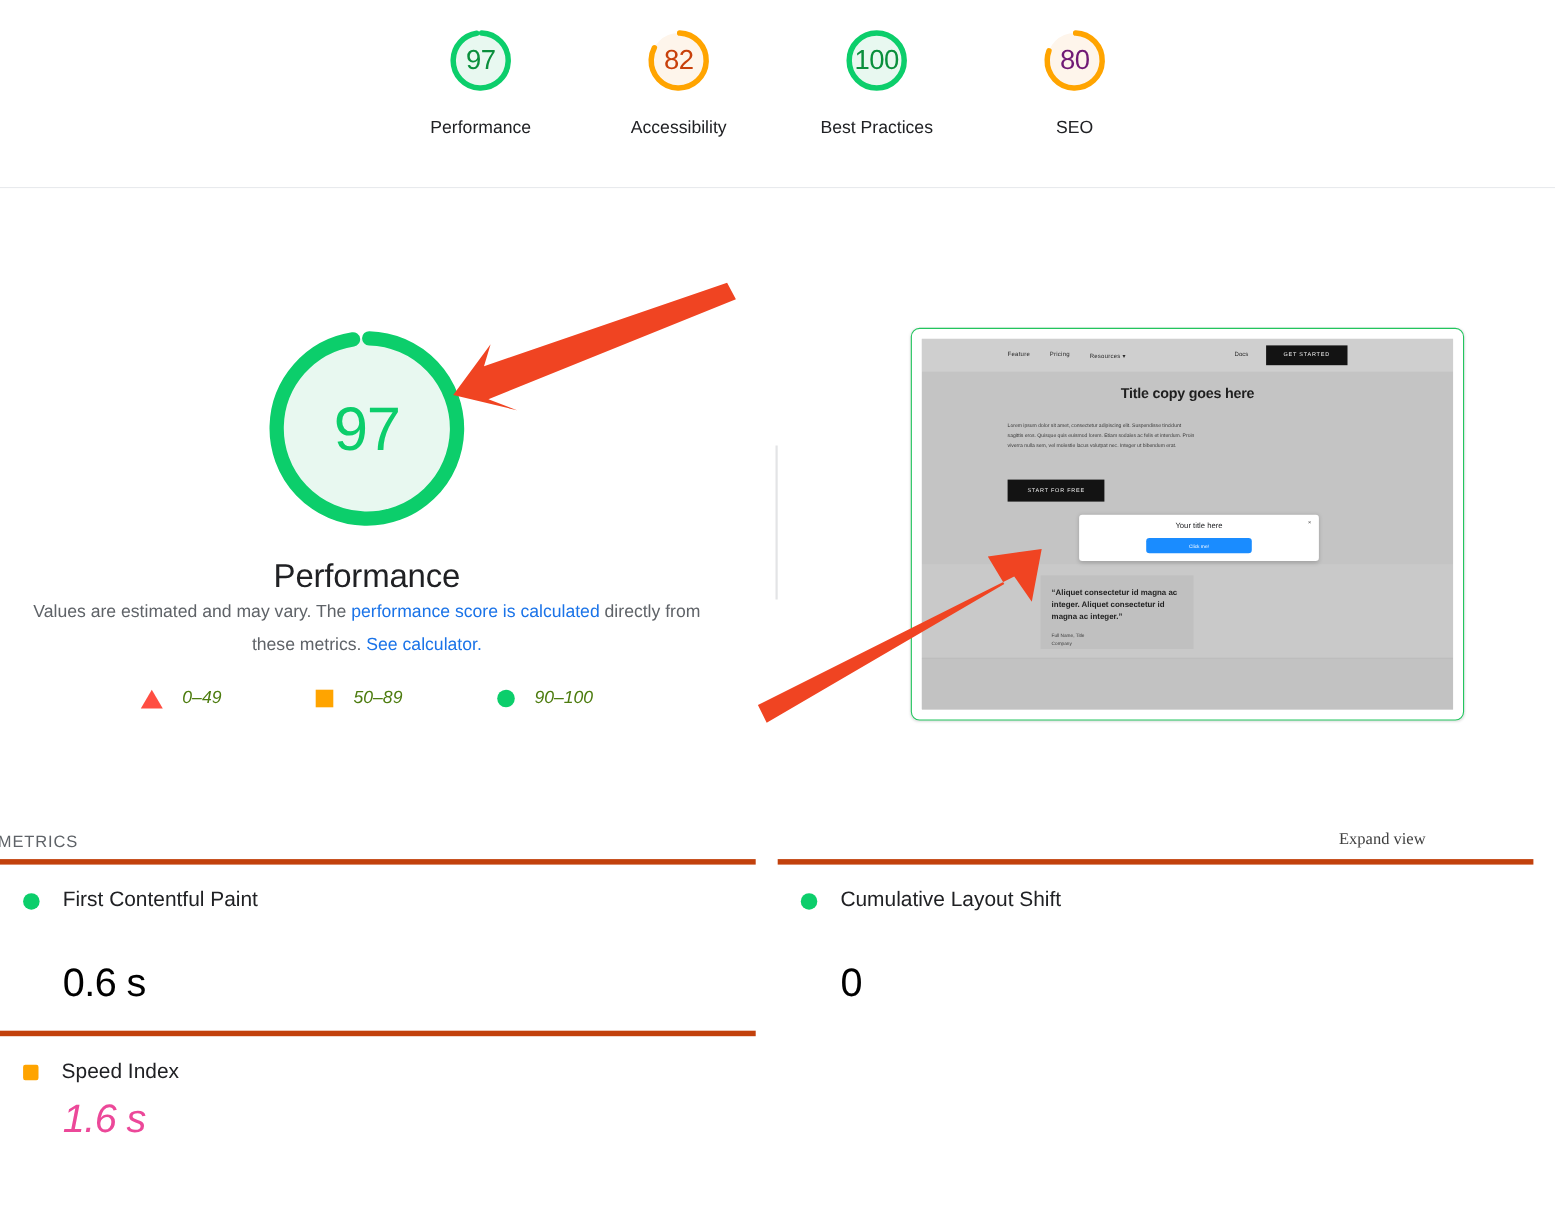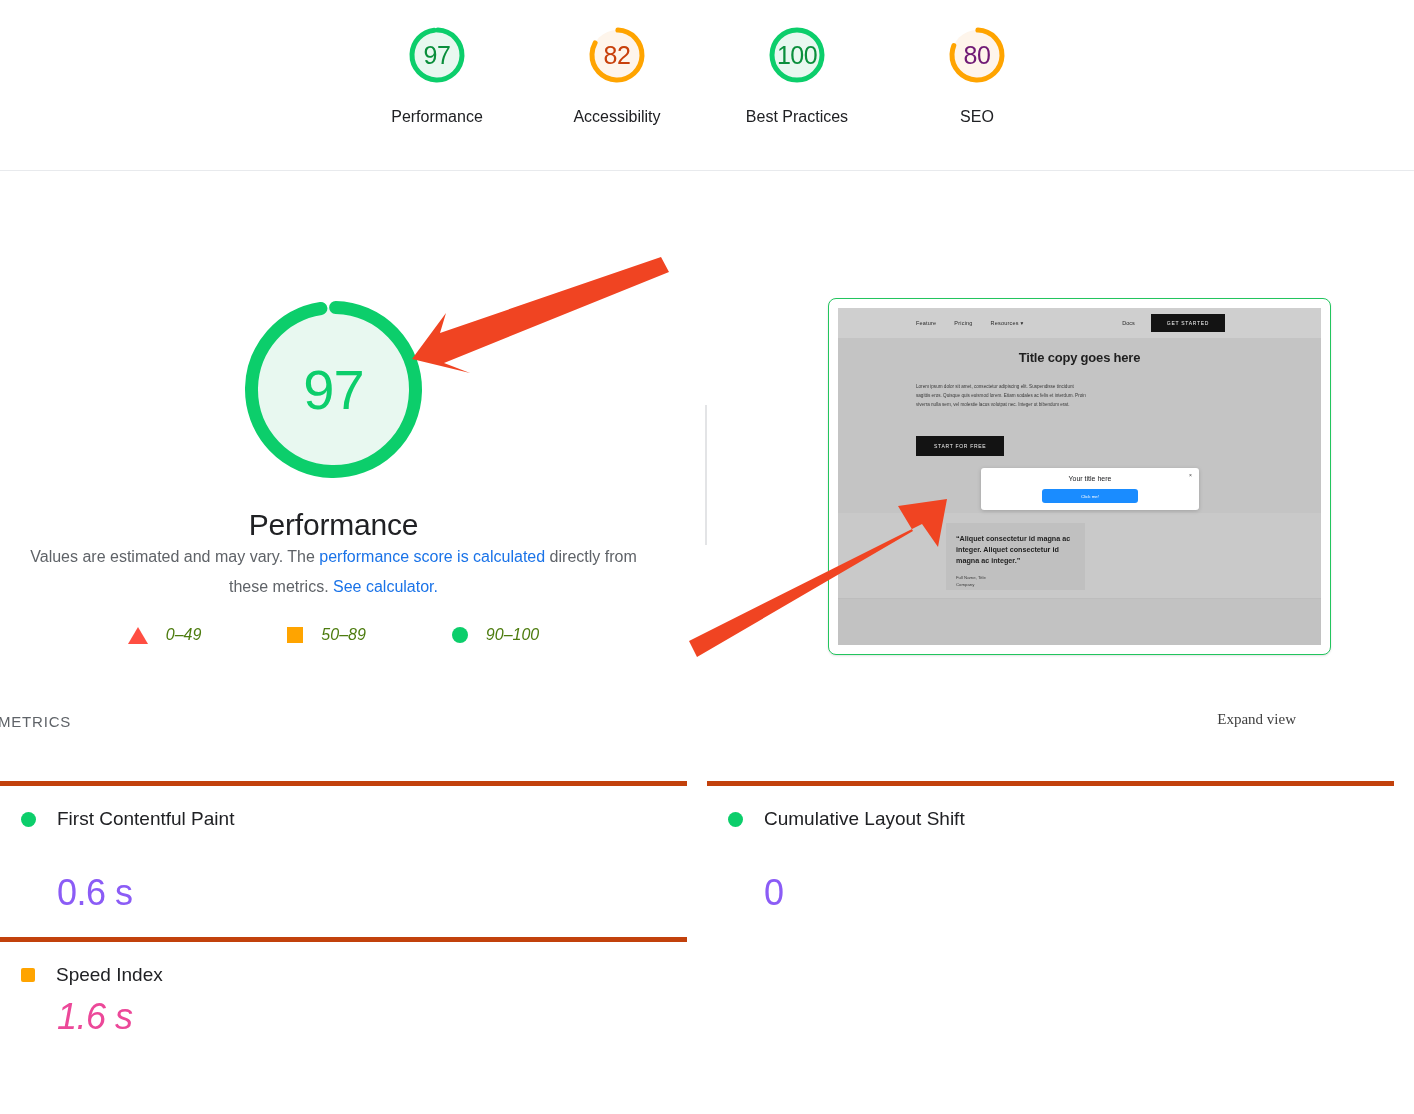--- a/index.html
+++ b/index.html
@@ -156,21 +156,21 @@
   }
   .t-modal-x{
     position:absolute;right:7px;top:4px;font-size:5px;color:#444;
   }
 
   
   .arrows{position:absolute;left:0;top:0;width:1414px;height:1114px;pointer-events:none;}
 
   
   .metrics-head{
-    position:absolute;left:0;top:701px;width:1298px;height:50px;
+    position:absolute;left:0;top:745px;width:1298px;height:50px;
   }
   .metrics-title{
     position:absolute;left:-2px;top:12px;font-size:15px;
     letter-spacing:.8px;color:#5f6368;
   }
   .expand-view{
     position:absolute;right:2px;top:10px;font-size:15px;color:#404040;font-family:Liberation Serif, serif;
   }
   .metrics-grid{
     position:absolute;left:0;top:781px;width:1414px;
@@ -182,21 +182,21 @@
   }
   .metric.col-r{margin-left:20px;}
   .metric-head{display:flex;align-items:center;}
   .dot{width:15px;height:15px;border-radius:50%;margin:0 21px 0 21px;flex:none;}
   .dot.sq{border-radius:2px;width:14px;height:14px;}
   .metric-name{font-size:19px;color:#202124;}
   .metric-val{
     margin-left:57px;margin-top:13px;font-size:36px;line-height:1;
     letter-spacing:-0.5px;
   }
-  .v-green{color:#8b5cf6;margin-top:45px;}
+  .v-green{color:#000000;margin-top:45px;}
   .v-orange{color:#ec4899;font-style:italic;}
 </style>
 </head>
 <body>
 
 <div class="page">
 
   <div class="score-strip">
 
     <div class="score-item">

